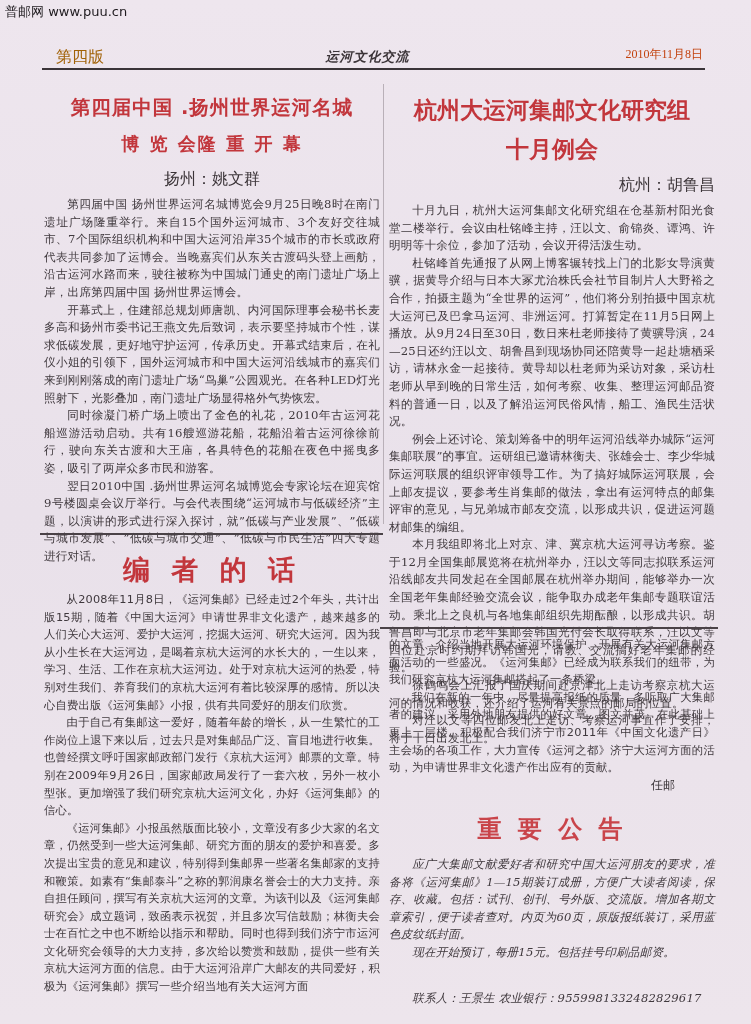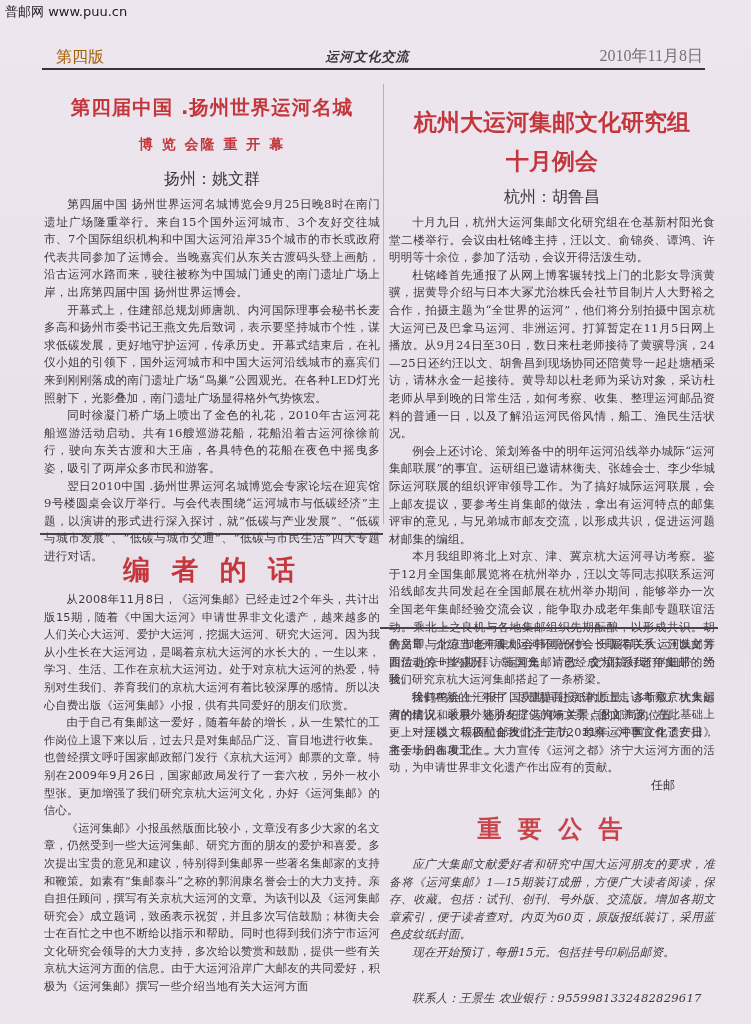--- a/index.html
+++ b/index.html
@@ -22,21 +22,21 @@
   .masthead .edition {
     position: absolute; left: 14px; top: 5px;
     font-family: "DejaVu Sans", "Liberation Sans", sans-serif; font-size: 16px; color: #a16207;
   }
   .masthead .paper-name {
     position: absolute; left: 0; right: 12px; top: 6px; text-align: center;
     font-size: 13px; font-weight: bold; font-style: italic; color: #3b3438; letter-spacing: 1px;
   }
   .masthead .date {
     position: absolute; right: 2px; top: 4px;
-    font-family: "Liberation Serif", serif; font-size: 16px; color: #737373;
+    font-family: "Liberation Serif", serif; font-size: 12px; color: #c2410c;
   }
   .col { position: absolute; }
   .title-red {
     color: #c2363c; font-weight: bold; text-align: center; margin: 12px;
     font-family: "DejaVu Sans", "Liberation Sans", sans-serif;
   }
   .byline { text-align: center; font-size: 16px; color: #3b3438; margin: 0; }
   p.body {
     margin: 0; font-size: 11.6px; line-height: 17.6px; text-align: justify;
     text-indent: 2em; color: #3f383d; letter-spacing: 0.2px;
@@ -53,43 +53,43 @@
 <div class="site-mark">普邮网 www.puu.cn</div>
 
 <div class="masthead">
   <span class="edition">第四版</span>
   <div class="paper-name">运河文化交流</div>
   <span class="date">2010年11月8日</span>
 </div>
 
 <div class="col" style="left:44px; top:84px; width:336px;">
   <h2 class="title-red" style="font-size:19.5px; line-height:24px; letter-spacing:1px;">第四届中国 .扬州世界运河名城</h2>
-  <h2 class="title-red" style="font-size:14px; line-height:24px; letter-spacing:2px;">博 览 会隆 重 开 幕</h2>
+  <h2 class="title-red" style="font-size:18px; line-height:24px; letter-spacing:2px;">博 览 会隆 重 开 幕</h2>
   <p class="byline" style="line-height:22px; margin-bottom:6px;">扬州：姚文群</p>
   <p class="body">第四届中国 扬州世界运河名城博览会9月25日晚8时在南门遗址广场隆重举行。来自15个国外运河城市、3个友好交往城市、7个国际组织机构和中国大运河沿岸35个城市的市长或政府代表共同参加了运博会。当晚嘉宾们从东关古渡码头登上画舫，沿古运河水路而来，驶往被称为中国城门通史的南门遗址广场上岸，出席第四届中国 扬州世界运博会。</p>
   <p class="body">开幕式上，住建部总规划师唐凯、内河国际理事会秘书长麦多高和扬州市委书记王燕文先后致词，表示要坚持城市个性，谋求低碳发展，更好地守护运河，传承历史。开幕式结束后，在礼仪小姐的引领下，国外运河城市和中国大运河沿线城市的嘉宾们来到刚刚落成的南门遗址广场“鸟巢”公园观光。在各种LED灯光照射下，光影叠加，南门遗址广场显得格外气势恢宏。</p>
   <p class="body">同时徐凝门桥广场上喷出了金色的礼花，2010年古运河花船巡游活动启动。共有16艘巡游花船，花船沿着古运河徐徐前行，驶向东关古渡和大王庙，各具特色的花船在夜色中摇曳多姿，吸引了两岸众多市民和游客。</p>
   <p class="body">翌日2010中国 .扬州世界运河名城博览会专家论坛在迎宾馆9号楼圆桌会议厅举行。与会代表围绕“运河城市与低碳经济”主题，以演讲的形式进行深入探讨，就”低碳与产业发展”、”低碳与城市发展”、”低碳与城市交通”、”低碳与市民生活”四大专题进行对话。</p>
 </div>
 
 <div class="rule" style="left:40px; top:533px; width:343px;"></div>
 
 <div class="col" style="left:44px; top:540px; width:336px;">
   <h2 class="title-red" style="font-size:27px; line-height:36px; letter-spacing:6px; margin-bottom:3px;">编 者 的 话</h2>
   <p class="body sans">从2008年11月8日，《运河集邮》已经走过2个年头，共计出版15期，随着《中国大运河》申请世界非文化遗产，越来越多的人们关心大运河、爱护大运河，挖掘大运河、研究大运河。因为我从小生长在大运河边，是喝着京杭大运河的水长大的，一生以来，学习、生活、工作在京杭大运河边。处于对京杭大运河的热爱，特别对生我们、养育我们的京杭大运河有着比较深厚的感情。所以决心自费出版《运河集邮》小报，供有共同爱好的朋友们欣赏。</p>
   <p class="body sans">由于自己有集邮这一爱好，随着年龄的增长，从一生繁忙的工作岗位上退下来以后，过去只是对集邮品广泛、盲目地进行收集。也曾经撰文呼吁国家邮政部门发行《京杭大运河》邮票的文章。特别在2009年9月26日，国家邮政局发行了一套六枚，另外一枚小型张。更加增强了我们研究京杭大运河文化，办好《运河集邮》的信心。</p>
   <p class="body sans">《运河集邮》小报虽然版面比较小，文章没有多少大家的名文章，仍然受到一些大运河集邮、研究方面的朋友的爱护和喜爱。多次提出宝贵的意见和建议，特别得到集邮界一些著名集邮家的支持和鞭策。如素有“集邮泰斗”之称的郭润康名誉会士的大力支持。亲自担任顾问，撰写有关京杭大运河的文章。为该刊以及《运河集邮研究会》成立题词，致函表示祝贺，并且多次写信鼓励；林衡夫会士在百忙之中也不断给以指示和帮助。同时也得到我们济宁市运河文化研究会领导的大力支持，多次给以赞赏和鼓励，提供一些有关京杭大运河方面的信息。由于大运河沿岸广大邮友的共同爱好，积极为《运河集邮》撰写一些介绍当地有关大运河方面</p>
 </div>
 
 <div class="vrule" style="left:383px; top:84px; height:440px;"></div>
 
-<div class="col" style="left:389px; top:96px; width:326px;">
+<div class="col" style="left:389px; top:84px; width:326px;">
   <h2 class="title-red" style="font-size:23px; line-height:28px;">杭州大运河集邮文化研究组</h2>
   <h2 class="title-red" style="font-size:23px; line-height:26px;">十月例会</h2>
-  <p class="byline" style="line-height:22px; margin-bottom:6px;">杭州：胡鲁昌</p>
+  <p class="byline" style="line-height:22px; margin-bottom:6px;text-align:right;">杭州：胡鲁昌</p>
   <p class="body">十月九日，杭州大运河集邮文化研究组在仓基新村阳光食堂二楼举行。会议由杜铭峰主持，汪以文、俞锦炎、谭鸿、许明明等十余位，参加了活动，会议开得活泼生动。</p>
   <p class="body">杜铭峰首先通报了从网上博客辗转找上门的北影女导演黄骥，据黄导介绍与日本大冢尤治株氏会社节目制片人大野裕之合作，拍摄主题为“全世界的运河”，他们将分别拍摄中国京杭大运河已及巴拿马运河、非洲运河。打算暂定在11月5日网上播放。从9月24日至30日，数日来杜老师接待了黄骥导演，24—25日还约汪以文、胡鲁昌到现场协同还陪黄导一起赴塘栖采访，请林永金一起接待。黄导却以杜老师为采访对象，采访杜老师从早到晚的日常生活，如何考察、收集、整理运河邮品资料的普通一日，以及了解沿运河民俗风情，船工、渔民生活状况。</p>
   <p class="body">例会上还讨论、策划筹备中的明年运河沿线举办城际“运河集邮联展”的事宜。运研组已邀请林衡夫、张雄会士、李少华城际运河联展的组织评审领导工作。为了搞好城际运河联展，会上邮友提议，要参考生肖集邮的做法，拿出有运河特点的邮集评审的意见，与兄弟城市邮友交流，以形成共识，促进运河题材邮集的编组。</p>
   <p class="body">本月我组即将北上对京、津、冀京杭大运河寻访考察。鉴于12月全国集邮展览将在杭州举办，汪以文等同志拟联系运河沿线邮友共同发起在全国邮展在杭州举办期间，能够举办一次全国老年集邮经验交流会议，能争取办成老年集邮专题联谊活动。乘北上之良机与各地集邮组织先期酝酿，以形成共识。胡鲁昌即与北京市老年集邮会韩国光付会长取得联系，汪以文等四位赴京时约期拜访韩国光，请教、交流搞好老年集邮的经验。</p>
   <p class="body">徐鹤鸣会上汇报了国庆期间赴京津北上走访考察京杭大运河的情况和收获，还介绍了运河有关景点的邮局的位置。</p>
   <p class="body">对汪以文等四位邮友北上走访、考察运河事宜作了安排，将于十日出发北上。</p>
 </div>
 
 <div class="rule" style="left:380px; top:627px; width:338px;"></div>
 

